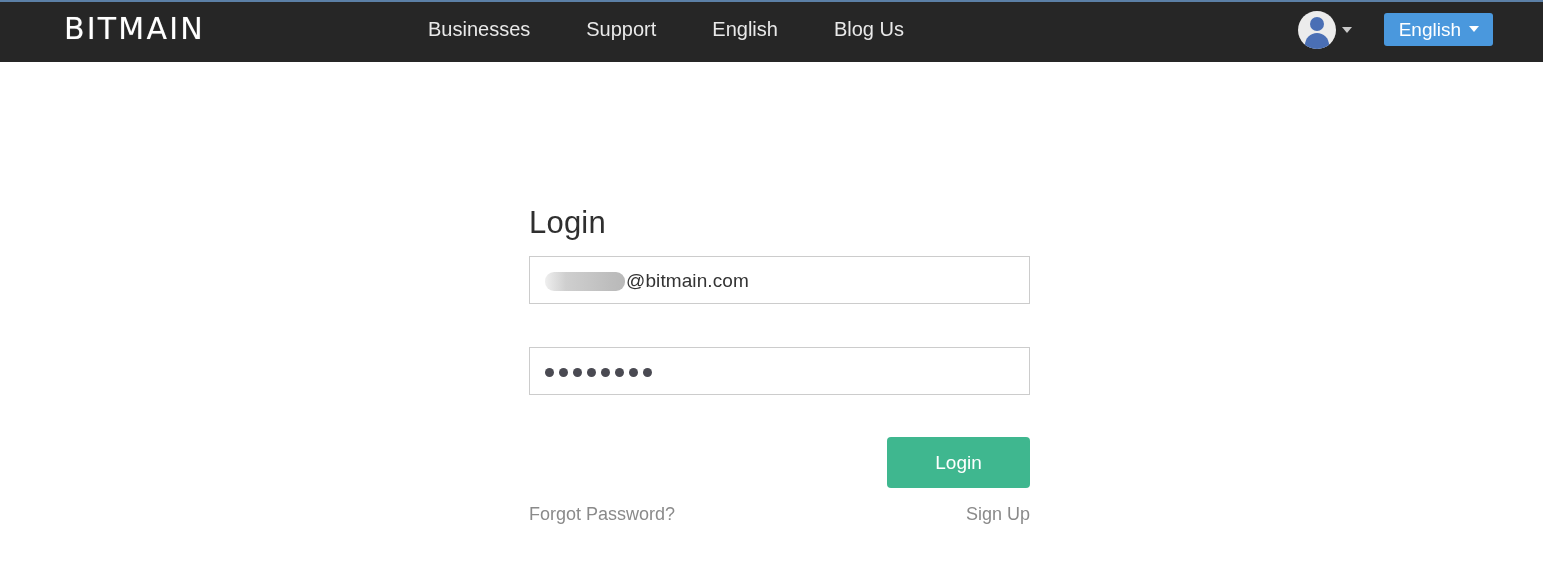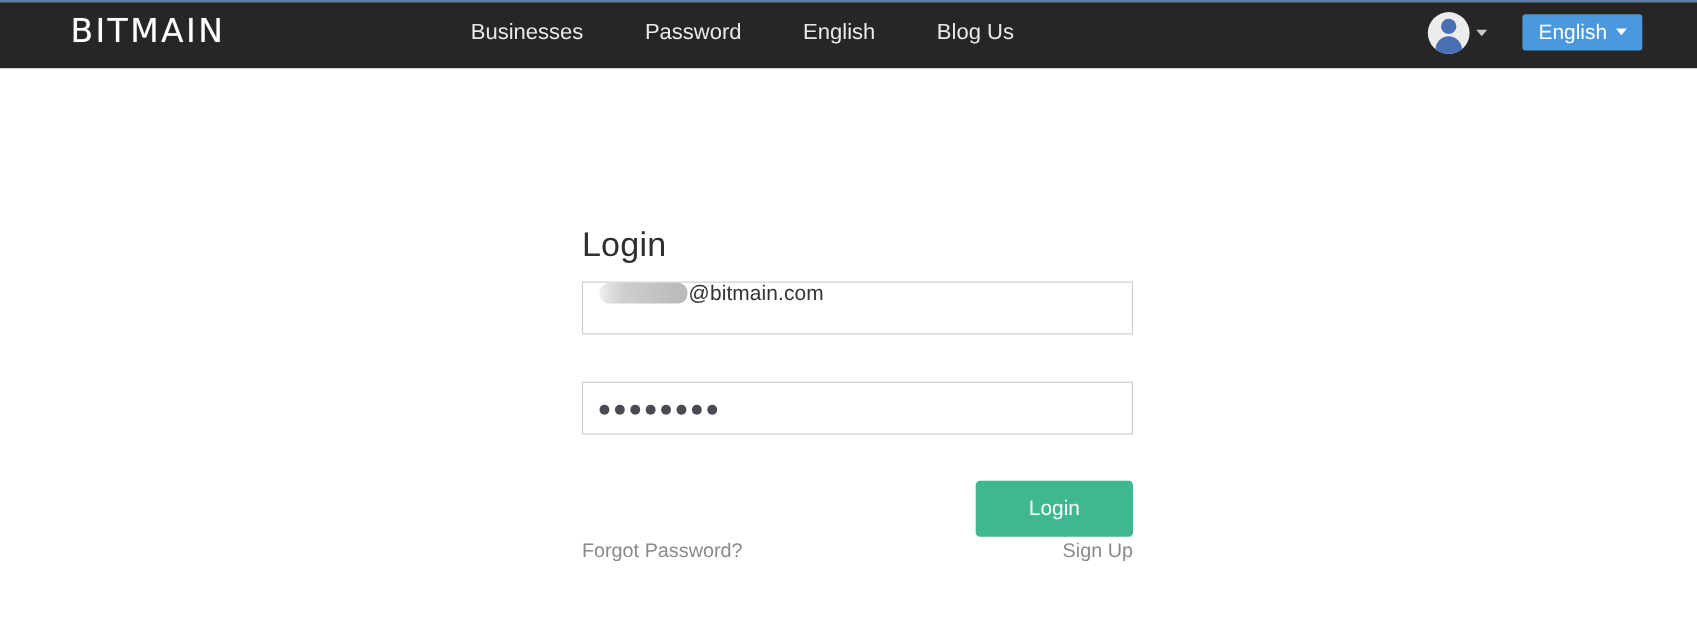--- a/index.html
+++ b/index.html
@@ -174,20 +174,21 @@
 
   .field.email-field { margin-top: 3px; }
   .field.password-field { margin-top: 43px; }
 
   .field-text {
     position: absolute;
     left: 15px;
     top: 0;
     height: 48px;
     display: flex;
+    align-items: center;
     font-size: 19px;
     color: #333333;
     letter-spacing: 0.1px;
     white-space: nowrap;
   }
 
   .redaction {
     display: inline-block;
     width: 80px;
     height: 19px;
@@ -232,20 +233,21 @@
     color: #ffffff;
     font-size: 19px;
     border: none;
     border-radius: 4px;
     cursor: pointer;
     font-family: "Liberation Sans", sans-serif;
   }
 
   .links-row {
     position: relative;
+    margin-top: 14px;
     height: 24px;
     display: flex;
     justify-content: space-between;
     align-items: center;
   }
 
   .text-link {
     color: #8a8a8a;
     font-size: 18px;
     text-decoration: none;
@@ -257,21 +259,21 @@
 <body>
 
 <div class="top-edge"></div>
 
 <header class="site-header">
 
   <div class="logo">BITMAIN</div>
 
   <nav class="main-nav">
     <a class="nav-item">Businesses</a>
-    <a class="nav-item">Password</a>
+    <a class="nav-item">Support</a>
     <a class="nav-item">English</a>
     <a class="nav-item">Blog Us</a>
   </nav>
 
   <div class="header-right">
 
     <div class="account">
       <span class="avatar">
         <span class="head"></span>
         <span class="body"></span>

